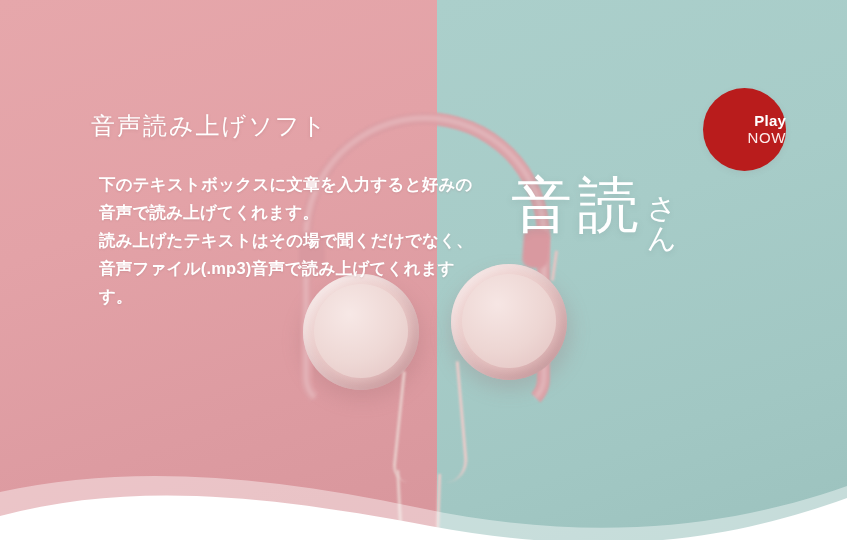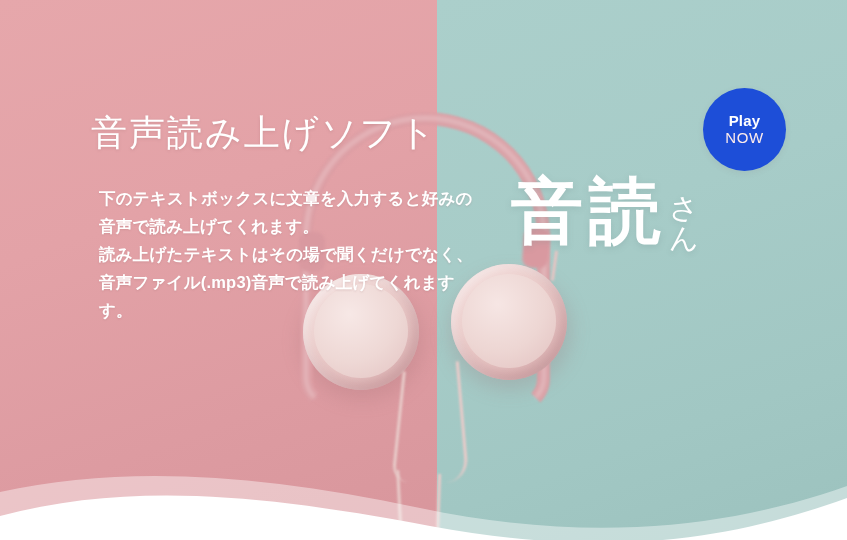--- a/index.html
+++ b/index.html
@@ -125,21 +125,21 @@
   .wave-front{height:120px;}
 
   
   .copy{
     position:absolute;left:91px;top:112px;
     width:400px;
     color:#ffffff;
   }
   .headline{
     margin:0;
-    font-size:36px;
+    font-size:24px;
     font-weight:300;
     letter-spacing:2px;
     line-height:1.18;
     color:#ffffff;
     text-shadow:0 1px 3px rgba(150,100,105,.25);
     white-space:nowrap;
   }
   .lead{
     margin:8px;
     padding-top:22px;
@@ -151,22 +151,22 @@
     text-shadow:0 1px 2px rgba(150,100,105,.22);
   }
 
   
   .logo{
     position:absolute;left:511px;top:176px;
     display:flex;align-items:flex-start;
     color:#ffffff;
   }
   .logo-main{
-    font-size:72px;
-    font-weight:700;
+    font-size:61px;
+    font-weight:400;
     line-height:.98;
     letter-spacing:6px;
     color:#ffffff;
     text-shadow:0 2px 6px rgba(110,140,138,.25);
   }
   .logo-suffix{
     display:flex;flex-direction:column;
     margin-left:2px;padding-top:18px;
     font-size:29px;font-weight:300;line-height:1.02;
     color:#ffffff;
@@ -237,21 +237,21 @@
   </div>
 
   <div class="logo">
     <span class="logo-main">音読</span>
     <span class="logo-suffix">
       <span>さ</span>
       <span>ん</span>
     </span>
   </div>
 
-  <div class="play-badge" style="background: #1d4ed8;">
+  <div class="play-badge" style="background: #b91c1c; align-items: flex-end;">
     <span class="p1">Play</span>
     <span class="p2">NOW</span>
   </div>
 
   <svg class="wave wave-back" viewBox="0 0 847 120" preserveAspectRatio="none">
     <path fill="rgba(255,255,255,0.42)" d="M0,72 C120,46 250,52 420,88 C600,126 740,104 847,66 L847,120 L0,120 Z"></path>
   </svg>
   <svg class="wave wave-front" viewBox="0 0 847 120" preserveAspectRatio="none">
     <path fill="#ffffff" d="M0,96 C130,62 260,74 430,106 C620,141 740,116 847,78 L847,120 L0,120 Z"></path>
   </svg>

